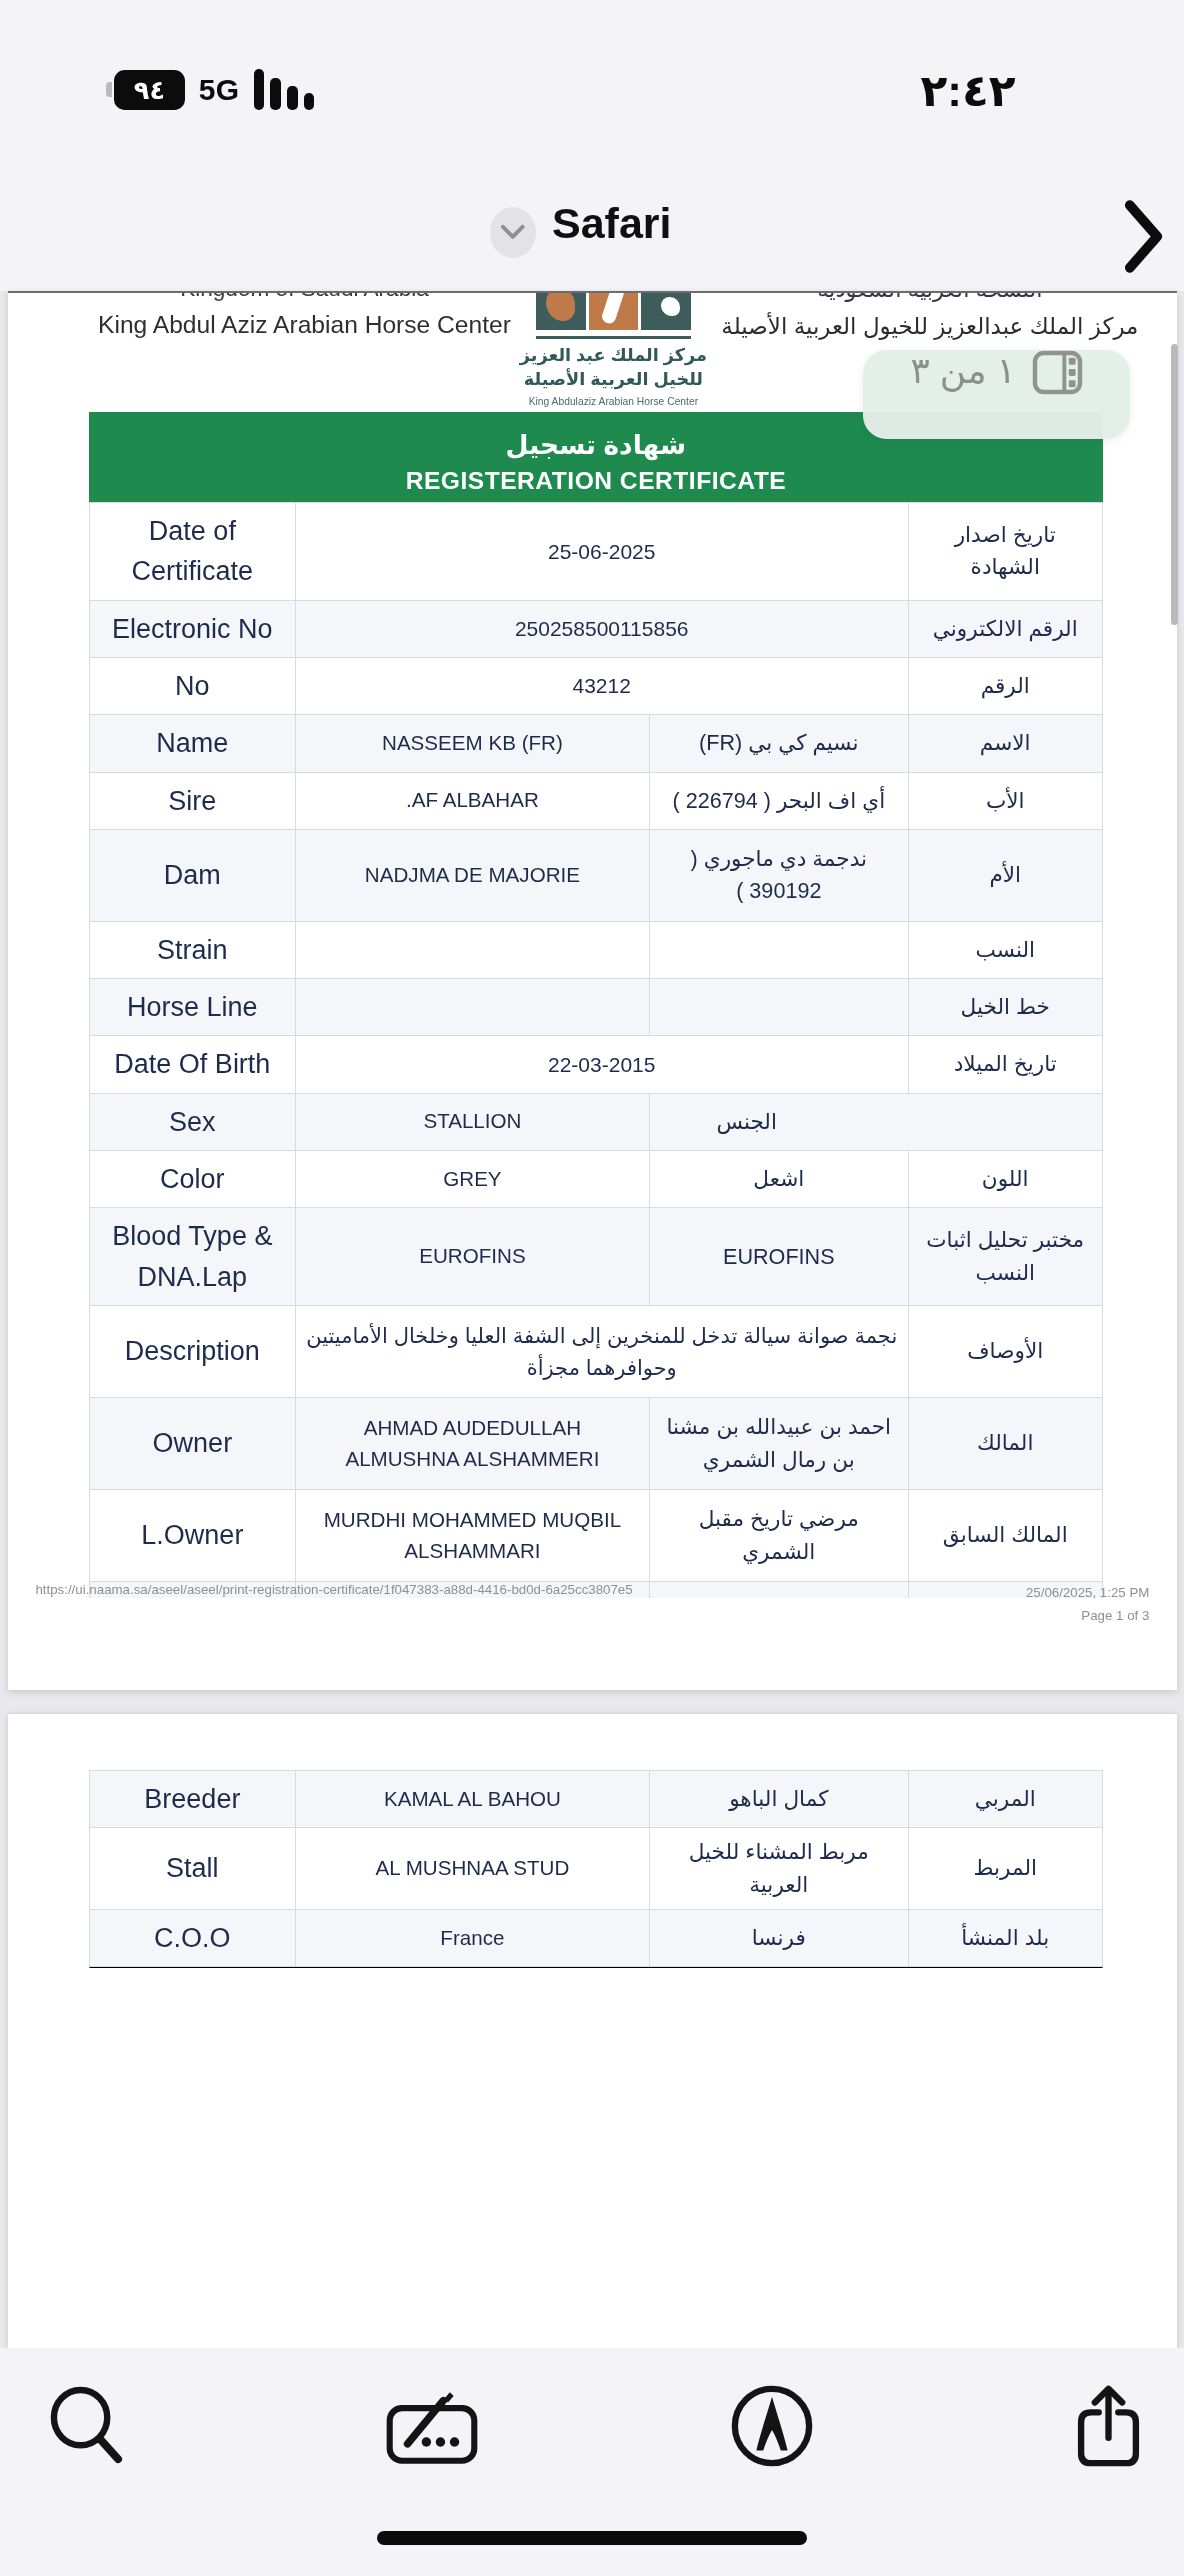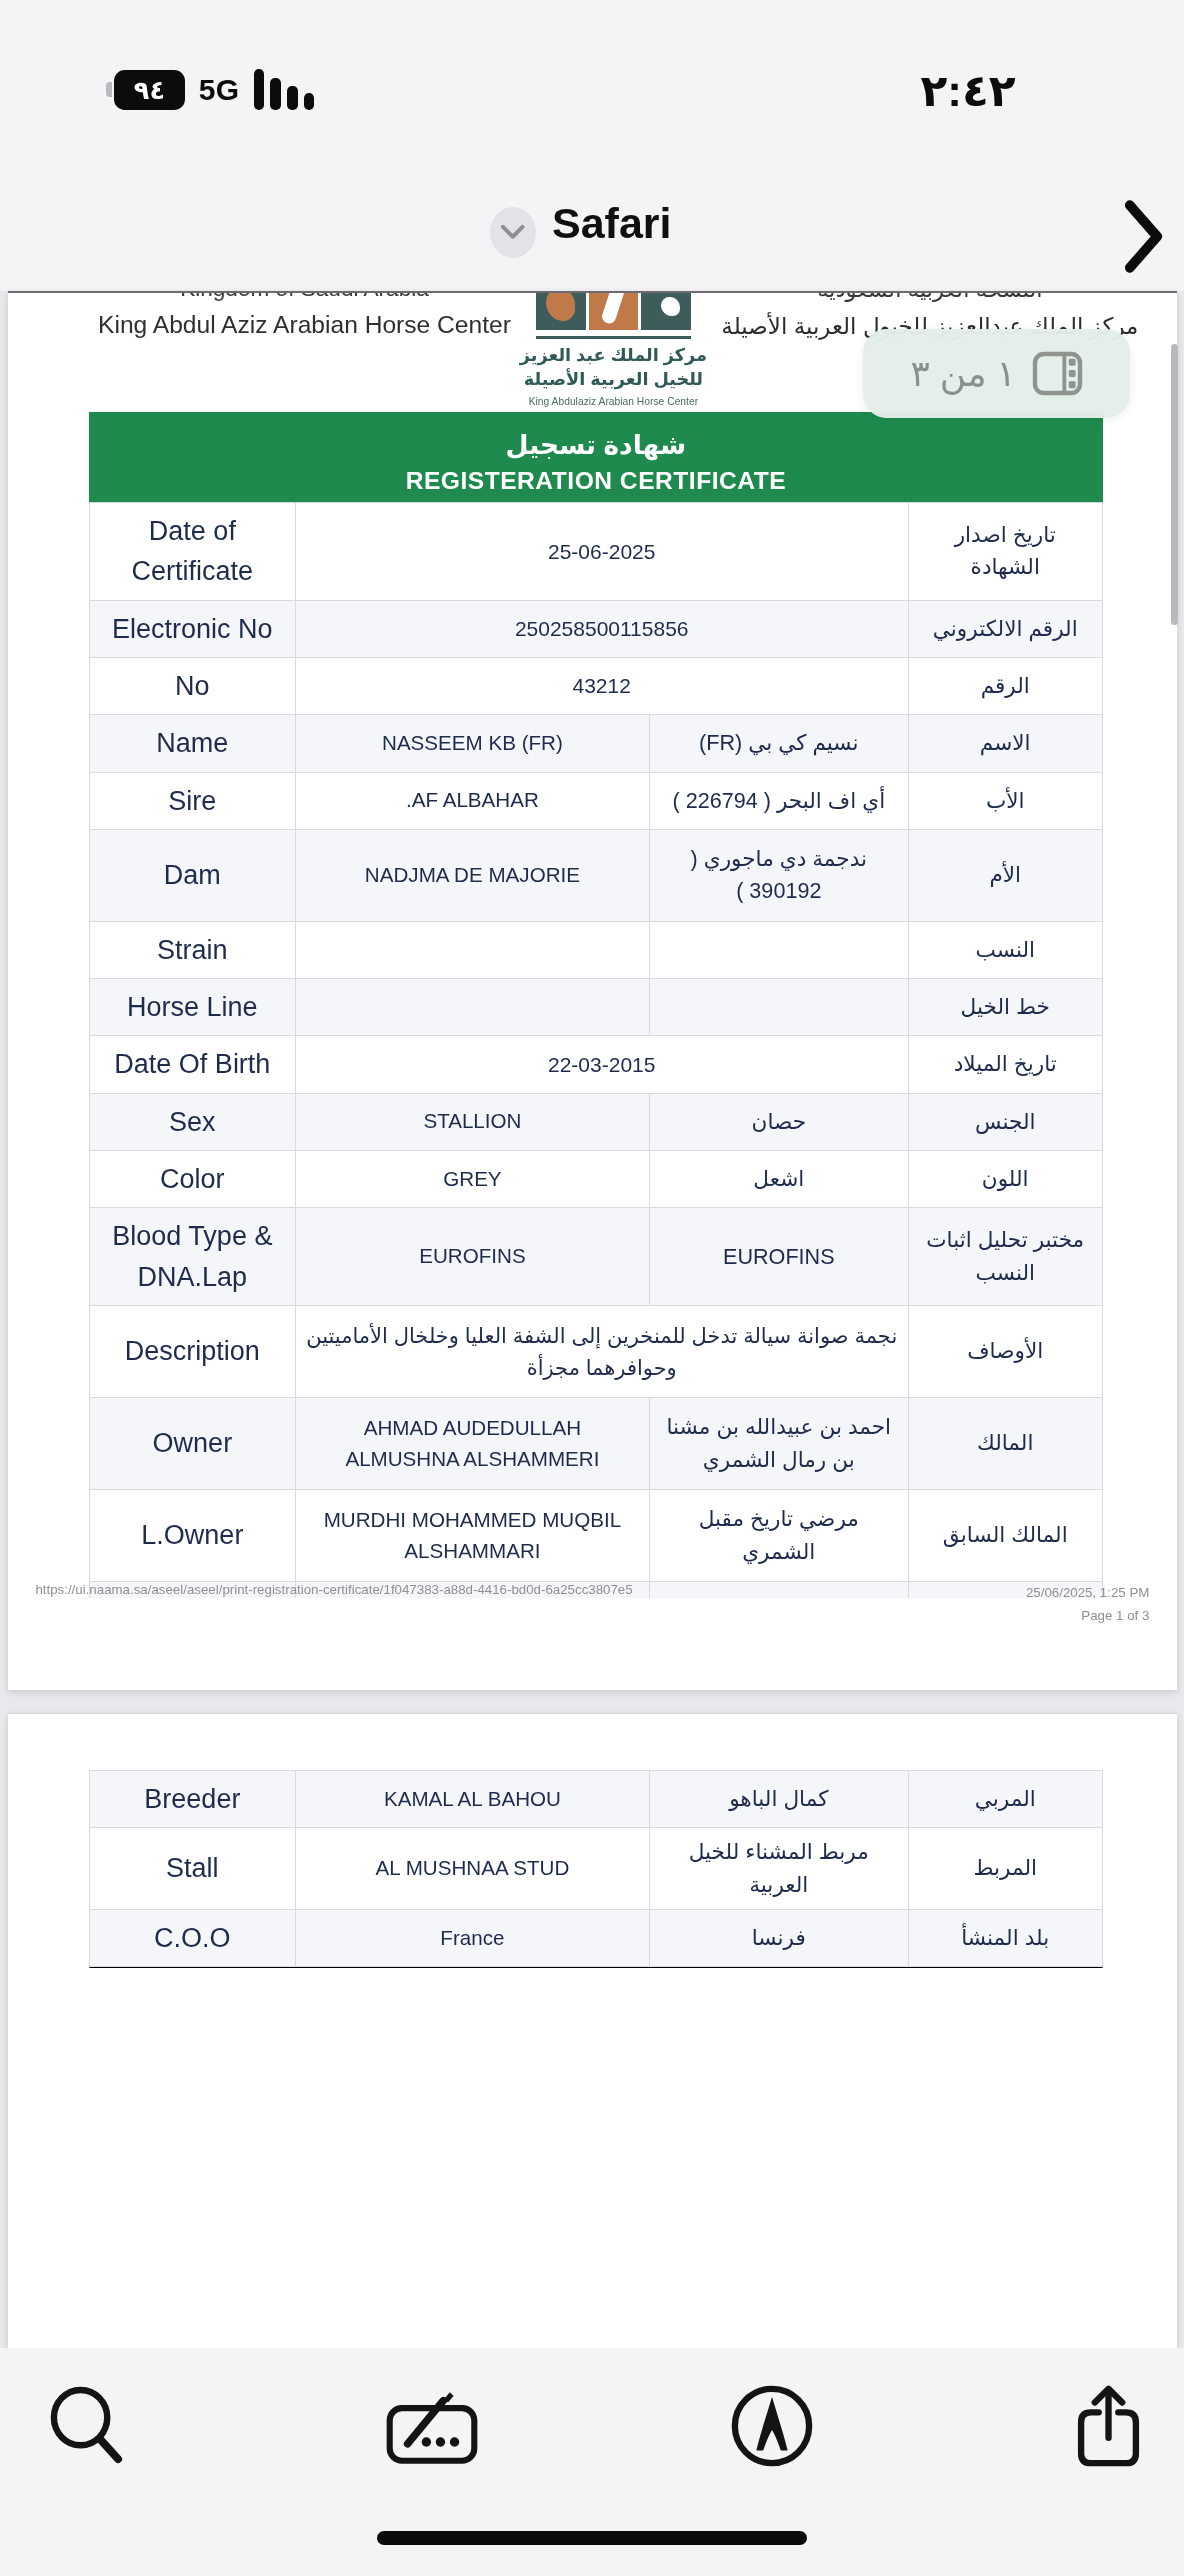--- a/index.html
+++ b/index.html
@@ -44,21 +44,21 @@
   .blk.orange .blob { background:#ffffff; width:13.8px; height:39px; left:17.7px; top:5.9px; border-radius:7.9px; transform:rotate(18deg); }
   .blk.teal .blob.w { background:#fff; width:19.6px; height:19.6px; left:19.6px; top:17.7px; }
   .logo-rule { width:155px; height:2.9px; background:#3e5c5b; margin:5.9px auto 4.9px; }
   .logo-ar { color:#2f5a58; font-size:17.7px; line-height:1.35; font-weight:bold; }
   .logo-cap { color:#4d6a68; font-size:10.3px; margin-top:3.9px; }
   .hdr-right { position:absolute; left:700px; top:-16.7px; width:444px; text-align:center; color:#38383a; }
   .hdr-right .l1 { font-size:22.6px; }
   .hdr-right .l2 { font-size:23px; margin-top:9.8px; color:#2c2c2e; }
 
   
-  .page-pill { position:absolute; left:863px; top:329px; width:267px; height:89px; background:rgba(228,238,233,.97); border-radius:23.6px; box-shadow:0 2px 9.8px rgba(0,0,0,.07); display:flex; align-items:center; justify-content:center; gap:15.7px; z-index:5; }
+  .page-pill { position:absolute; left:863px; top:350px; width:267px; height:89px; background:rgba(228,238,233,.97); border-radius:23.6px; box-shadow:0 2px 9.8px rgba(0,0,0,.07); display:flex; align-items:flex-start; justify-content:center; gap:15.7px; z-index:5; }
   .page-pill .lbl { font-size:36px; color:#8a908c; }
 
   
   .gbanner { position:absolute; left:81px; top:119px; width:1014px; height:100px; background:#1e8a4e; color:#fff; display:flex; flex-direction:column; align-items:center; justify-content:center; gap:6.9px; }
   .gbanner .ar { font-size:26.5px; font-weight:bold; }
   .gbanner .en { font-size:24.6px; font-weight:bold; letter-spacing:0.5px; }
 
   
   .ctable { position:absolute; left:81px; width:1014px; border:1px solid #d7dae1; border-bottom:none; background:#fff; }
   .p1t { top:209px; } .p2t { top:56px; border-bottom:1px solid #000000; }
@@ -205,21 +205,20 @@
             <div class="cell c-label-ar" dir="rtl">خط الخيل</div>
           </div>
           <div class="trow">
             <div class="cell c-label">Date Of Birth</div>
             <div class="cell c-merged">22-03-2015</div>
             <div class="cell c-label-ar" dir="rtl">تاريخ الميلاد</div>
           </div>
           <div class="trow shaded">
             <div class="cell c-label">Sex</div>
             <div class="cell c-val-en">STALLION</div>
-            <div class="cell c-val-ar" dir="rtl">حصان</div>
             <div class="cell c-label-ar" dir="rtl">الجنس</div>
           </div>
           <div class="trow">
             <div class="cell c-label">Color</div>
             <div class="cell c-val-en">GREY</div>
             <div class="cell c-val-ar" dir="rtl">اشعل</div>
             <div class="cell c-label-ar" dir="rtl">اللون</div>
           </div>
           <div class="trow shaded tall">
             <div class="cell c-label">Blood Type &amp; DNA.Lap</div>

